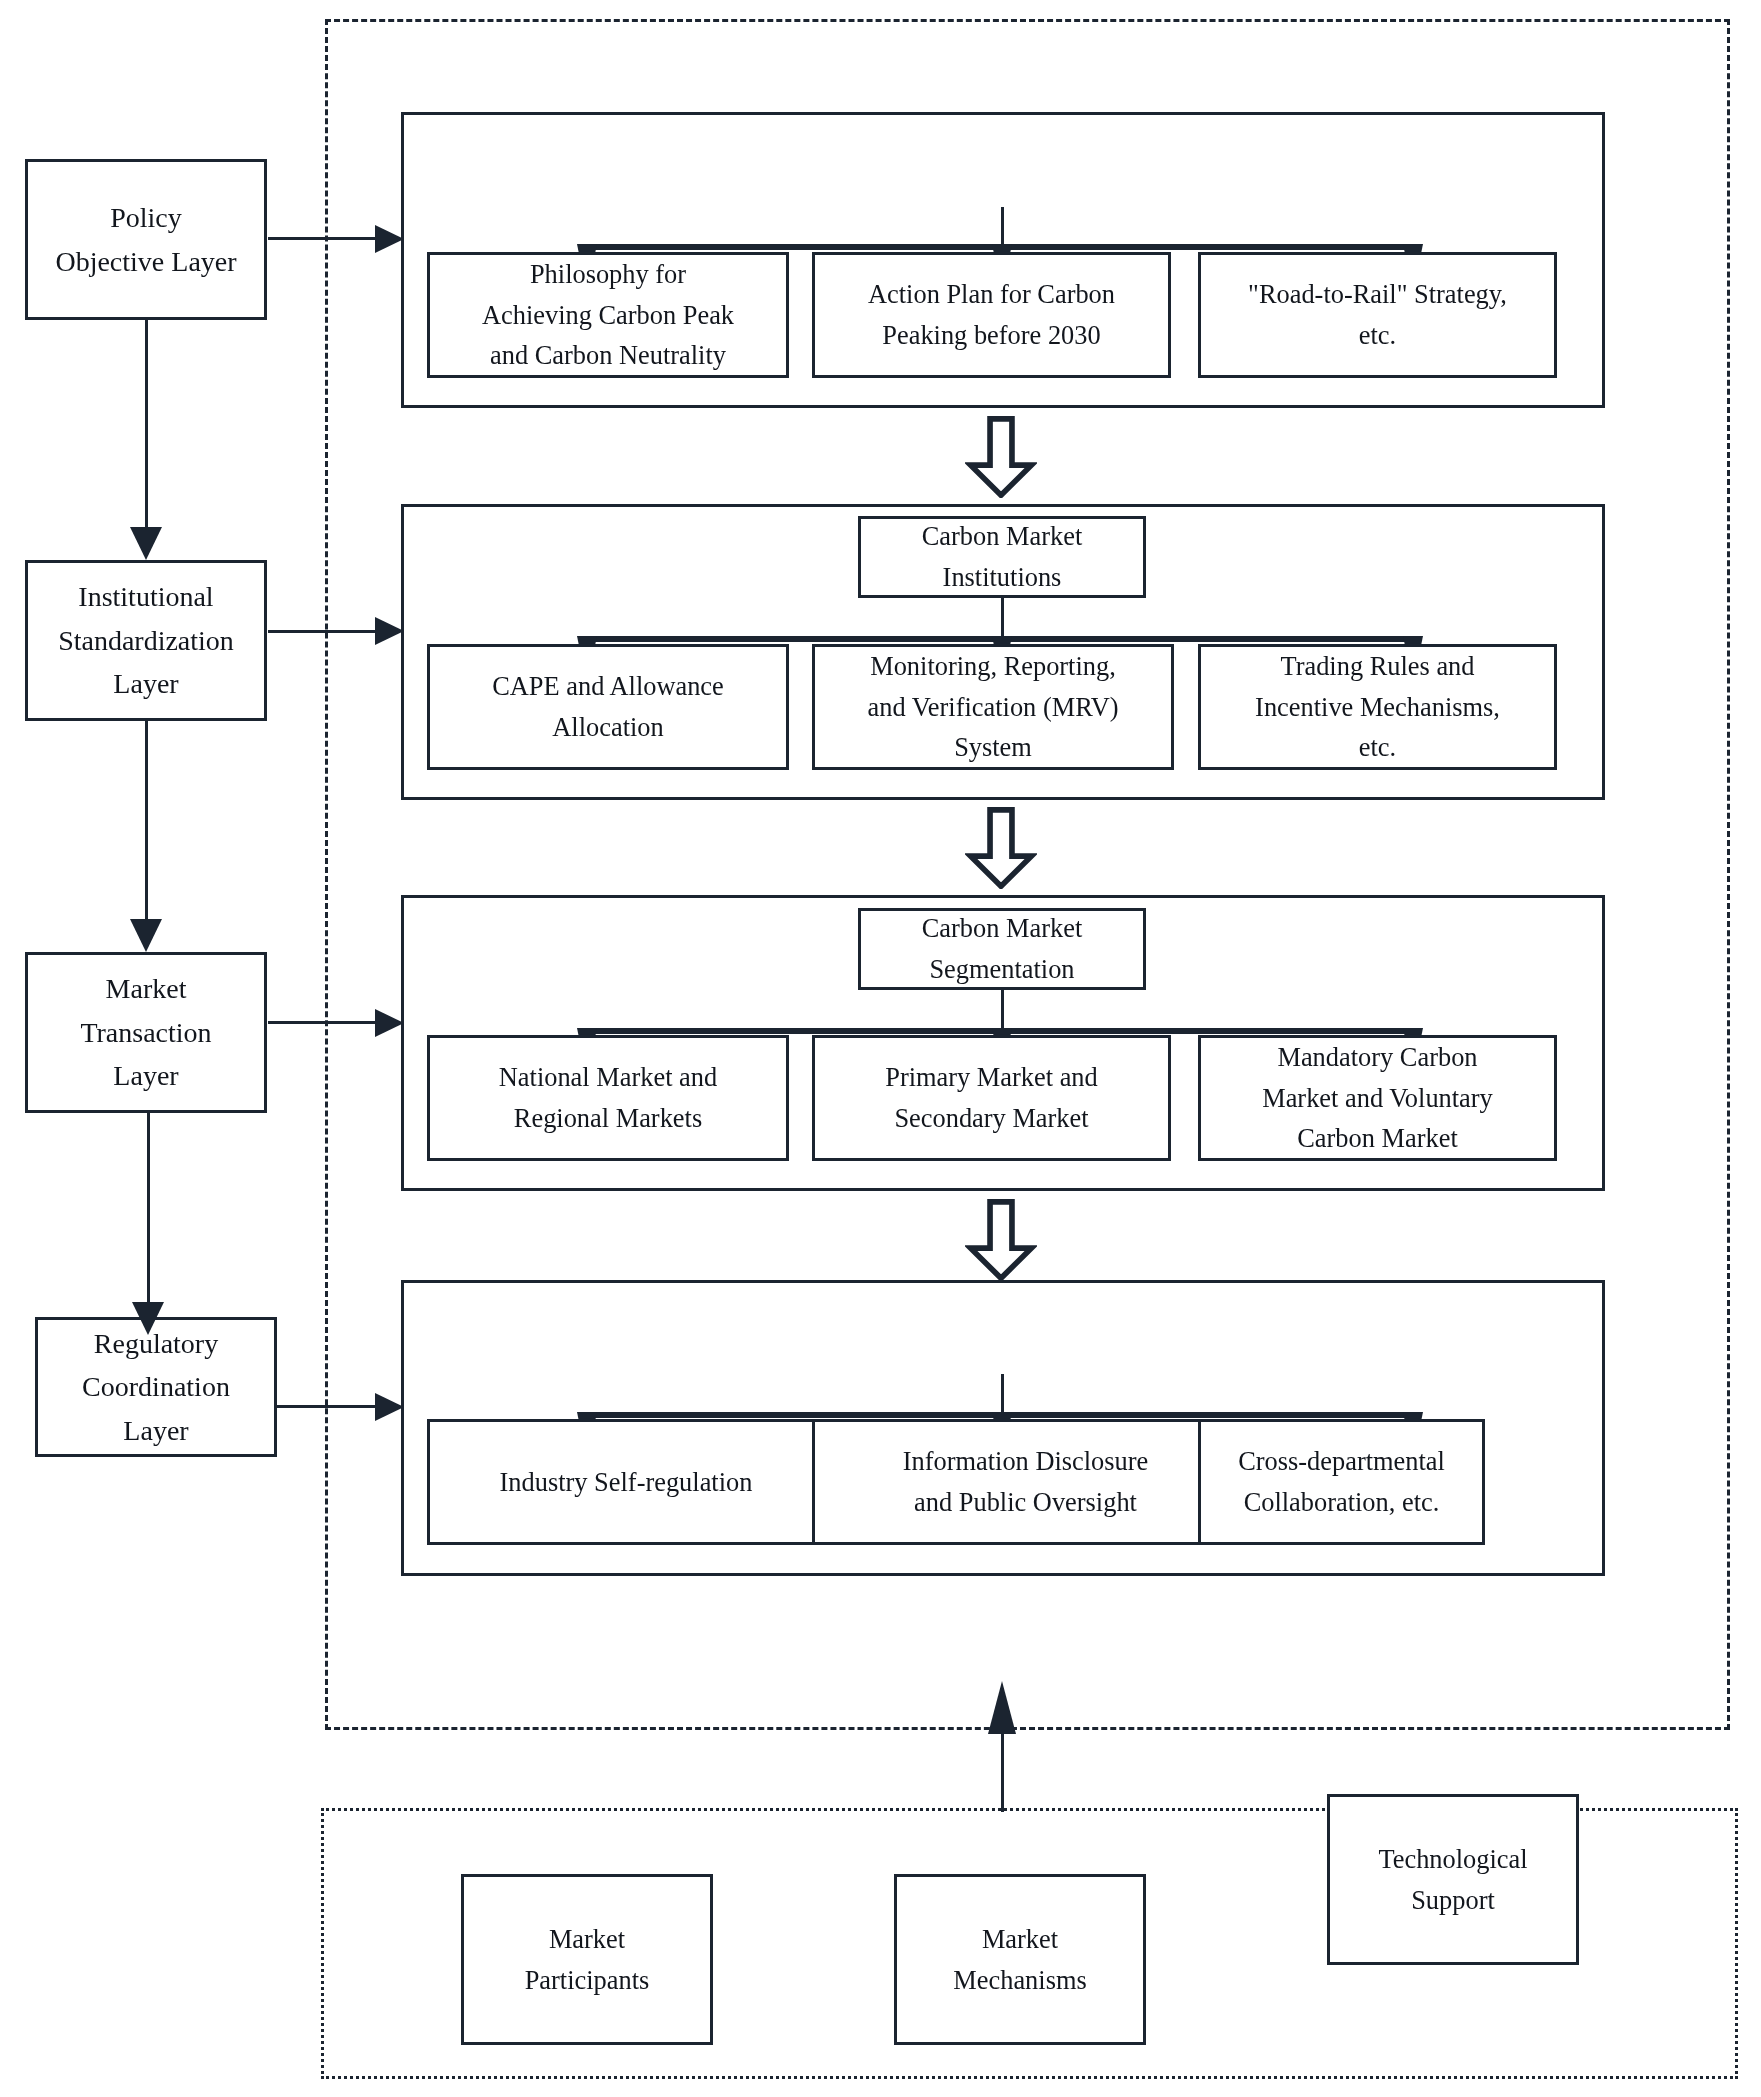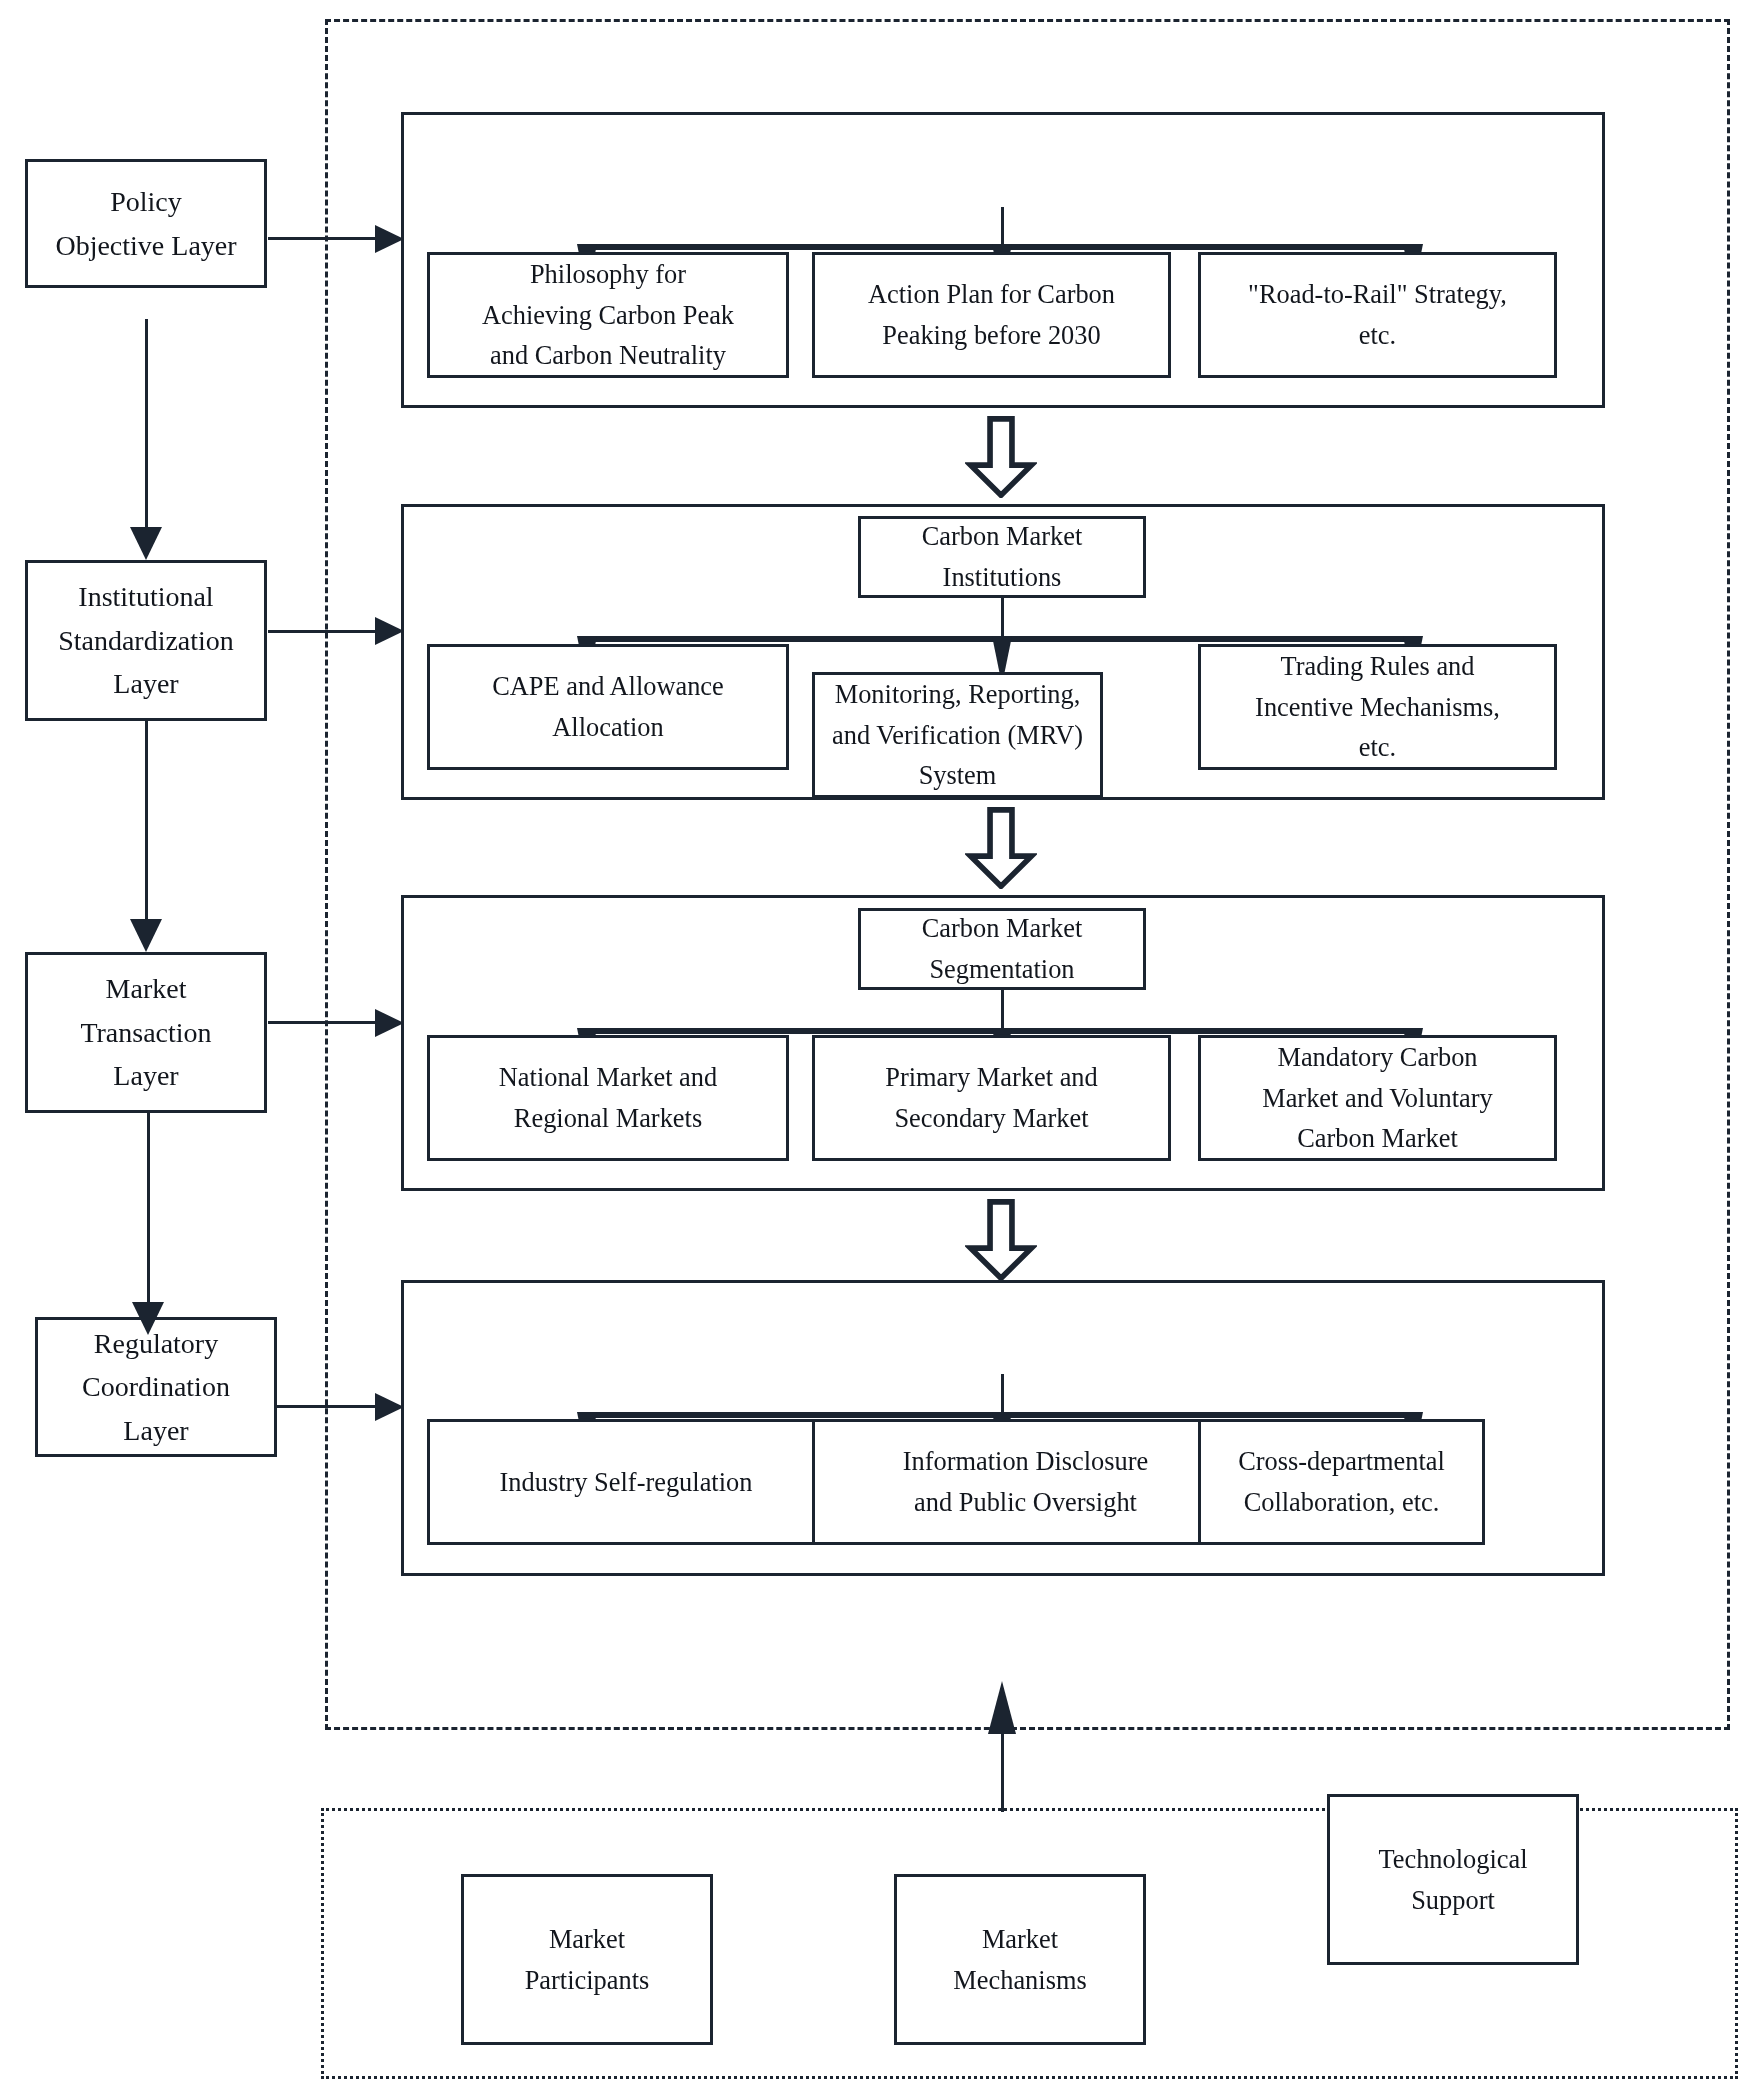--- a/index.html
+++ b/index.html
@@ -121,21 +121,21 @@
 </style>
 </head>
 <body>
 
 <div id="canvas">
 
   <div class="dashed-container" style="left:325px;top:19px;width:1405px;height:1711px;"></div>
 
   <div class="dotted-container" style="left:321px;top:1808px;width:1417px;height:271px;"></div>
 
-  <div class="box layer-box" style="left:25px;top:159px;width:242px;height:129px;">
+  <div class="box layer-box" style="left:25px;top:159px;width:242px;height:161px;">
     <span class="txt">Policy
 Objective Layer</span>
   </div>
 
   <div class="box layer-box" style="left:25px;top:560px;width:242px;height:161px;">
     <span class="txt">Institutional
 Standardization
 Layer</span>
   </div>
 
@@ -211,21 +211,21 @@
   <div class="vline" style="left:1001px;top:598px;height:40px;"></div>
   <div class="hbar" style="left:586px;top:636px;width:834px;"></div>
   <div class="tri-down" style="left:577px;top:636px;"></div>
   <div class="tri-down" style="left:992px;top:636px;"></div>
   <div class="tri-down" style="left:1403px;top:636px;"></div>
 
   <div class="box child-box" style="left:427px;top:644px;width:362px;height:126px;">
     <span class="txt">CAPE and Allowance
 Allocation</span>
   </div>
-  <div class="box child-box" style="left:812px;top:644px;width:291px;height:126px;margin-top:28px;">
+  <div class="box child-box" style="left:812px;top:644px;width:362px;height:126px;">
     <span class="txt">Monitoring, Reporting,
 and Verification (MRV)
 System</span>
   </div>
   <div class="box child-box" style="left:1198px;top:644px;width:359px;height:126px;">
     <span class="txt">Trading Rules and
 Incentive Mechanisms,
 etc.</span>
   </div>
 

